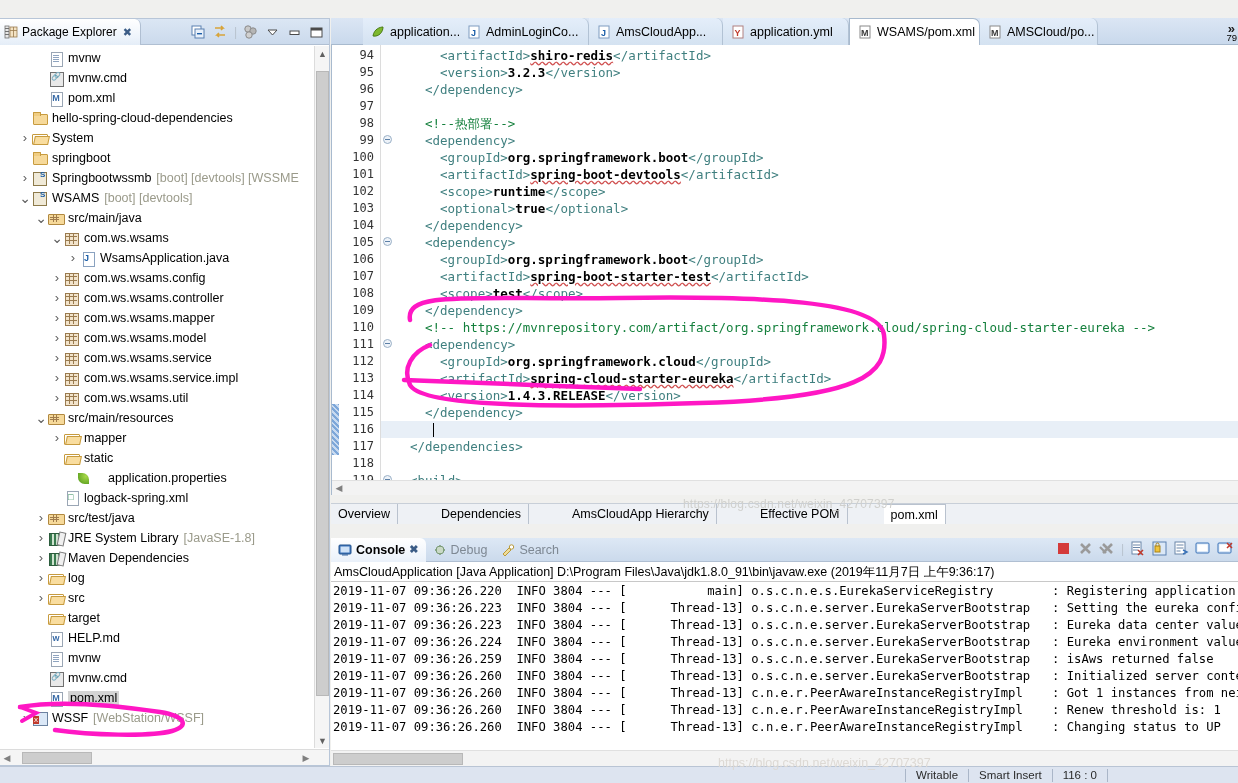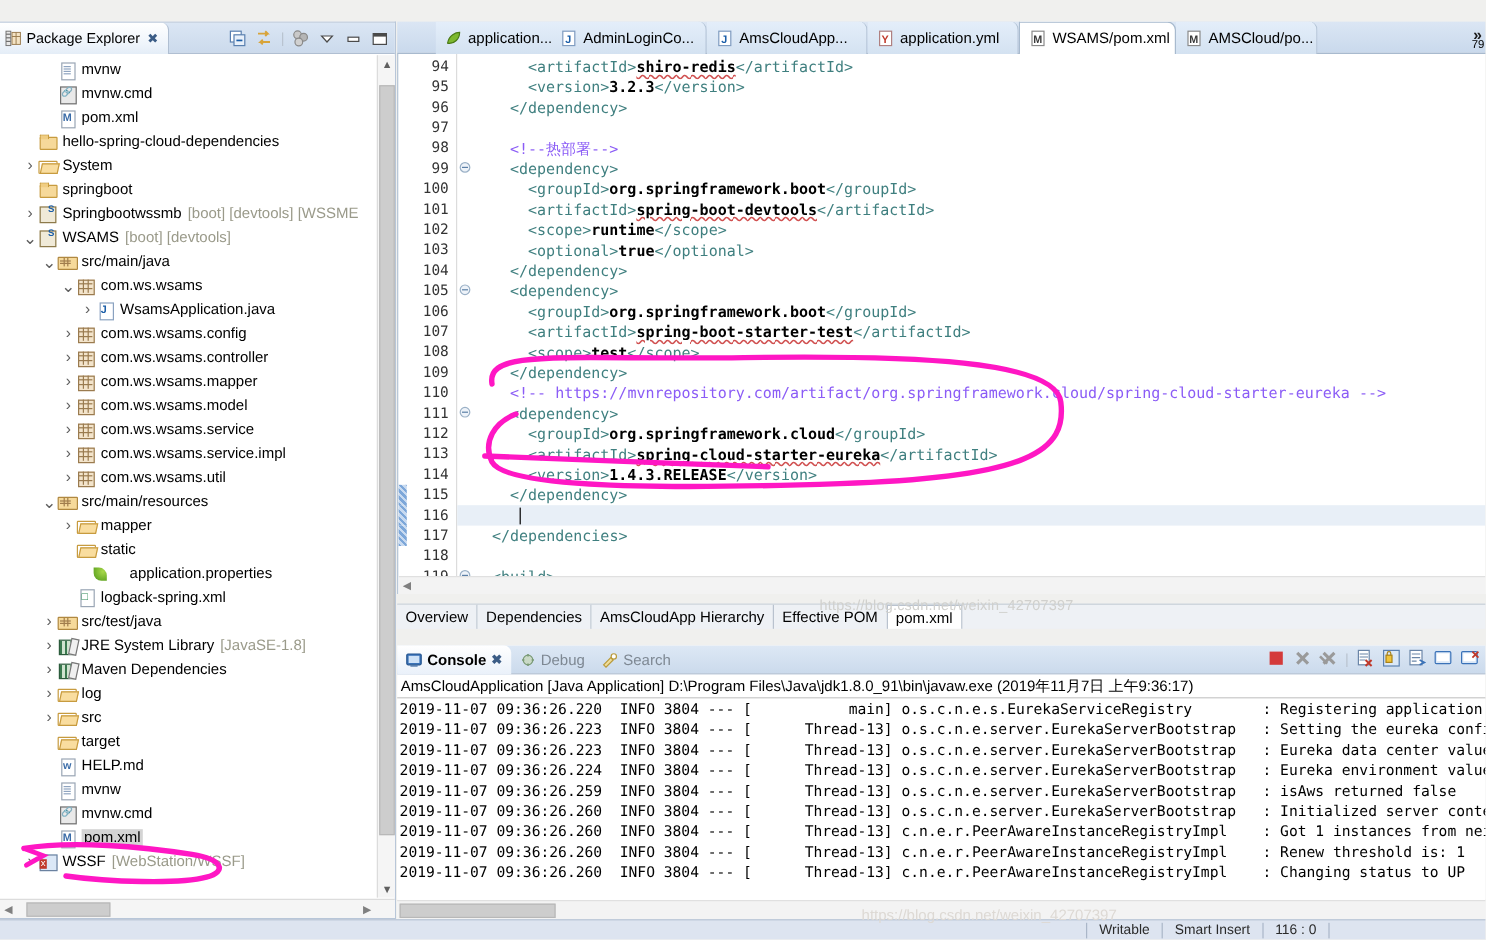--- a/index.html
+++ b/index.html
@@ -298,21 +298,21 @@
     content:""; position:absolute; left:1px; top:3px; width:5px; height:1px; background:#5b7fa6;
   }
   .codeline {
     position:absolute; left:63px; right:0; height:17px; line-height:17px;
     font-family:"DejaVu Sans Mono", monospace;
     font-size:12.5px; white-space:pre; color:#000;
   }
   .hl-line { position:absolute; left:49px; right:0; height:17px; background:#e8eff7; }
   .tag   { color:#3f7f7f; }
   .txt   { color:#000000; font-weight:bold; }
-  .cmt   { color:#8b5cf6; }
+  .cmt   { color:#15803d; }
   .chg-bar {
     position:absolute; left:0; width:7px; height:17px;
     background: repeating-linear-gradient(45deg,#7da7d9 0 2px,#c8daf0 2px 4px);
   }
   .sq { text-decoration: underline; text-decoration-style: wavy; text-decoration-color:#d05050; }
   .caret {
     position:absolute; width:1px; height:14px; background:#000;
   }
 
   #code-hscroll {
@@ -320,20 +320,21 @@
     background:#f3f3f3; border-top:1px solid #e0e0e0;
     display:flex; align-items:center;
   }
   .mini-arrow { width:14px; text-align:center; color:#808080; font-size:9px;}
 
   #form-tabs {
     position:absolute; left:0; bottom:-1px; height:21px; right:0;
     display:flex; align-items:flex-end;
     background:#eef1f5;
     border-top:1px solid #c8cfd8;
+    gap:36px;
   }
   .form-tab {
     height:20px; padding:0 7px;
     display:flex; align-items:center;
     font-size:12.5px; color:#000;
     border-right:1px solid #b9c2ce;
     background:#eef1f5;
   }
   .form-tab.active { background:#ffffff; border-top:1px solid #b9c2ce; }
 

